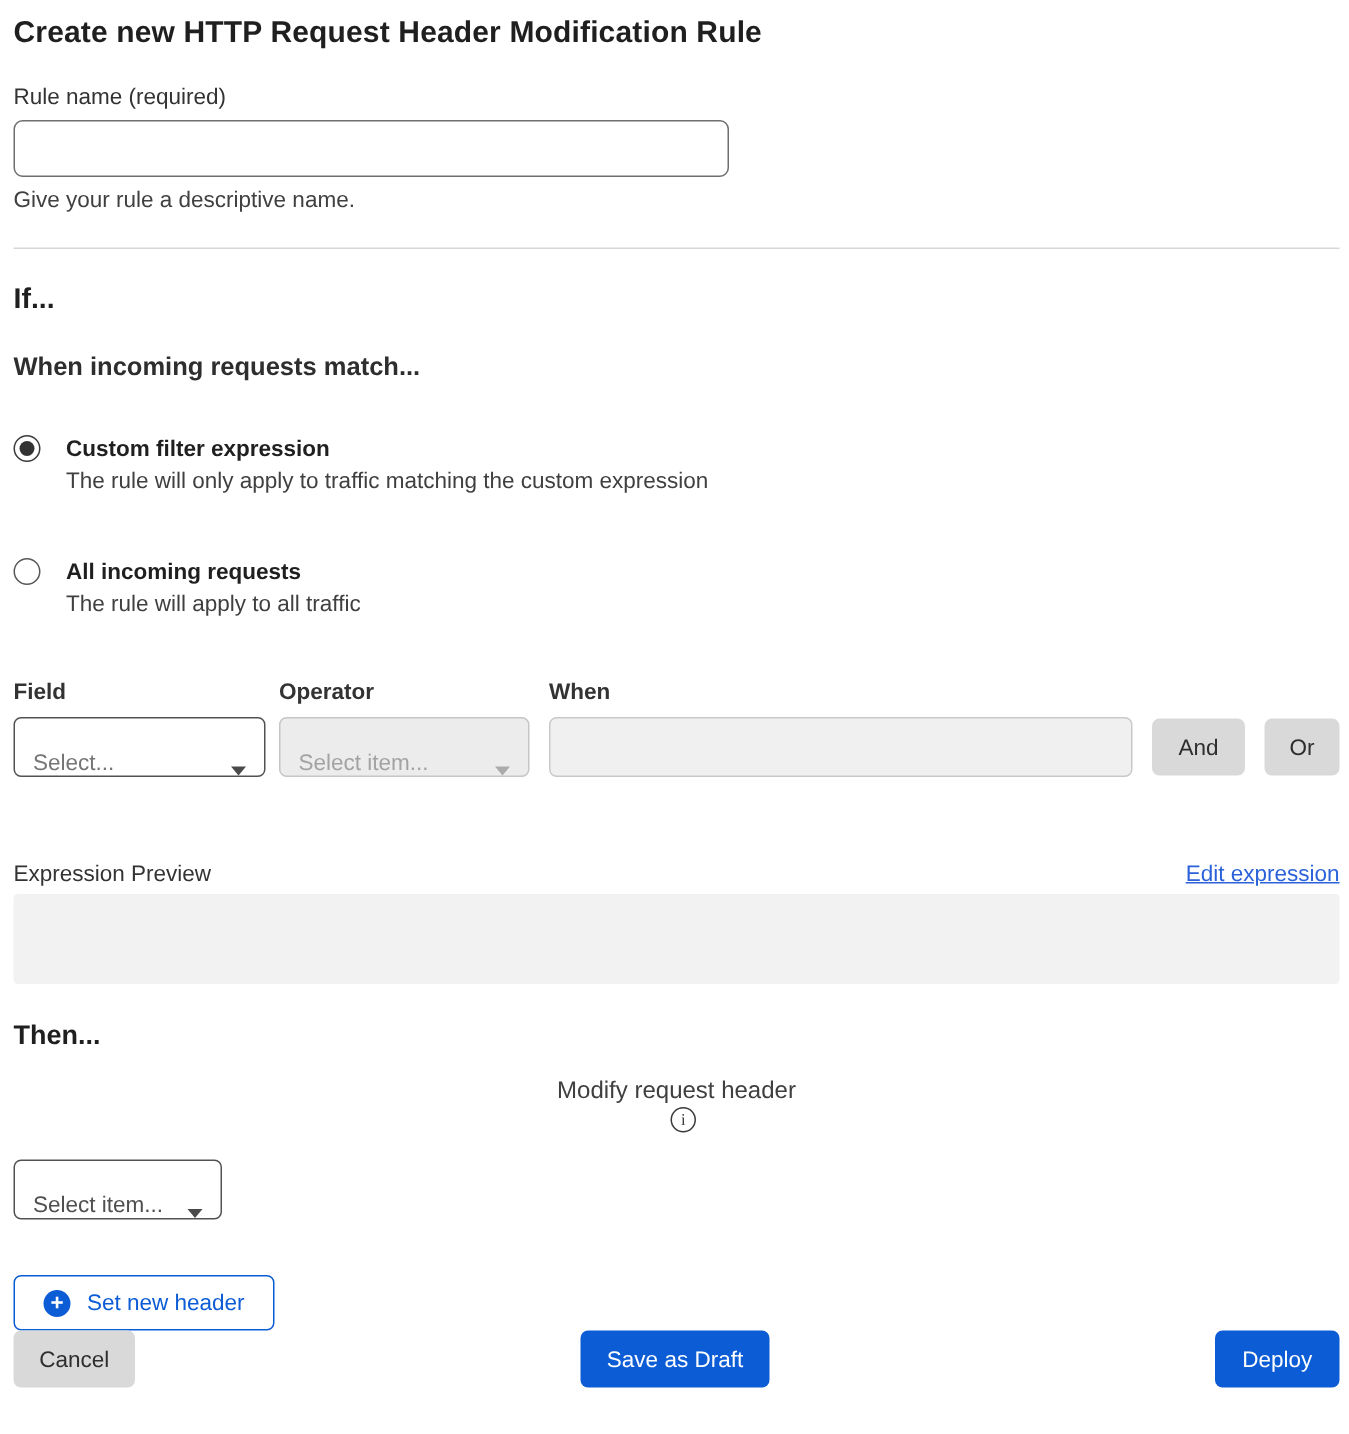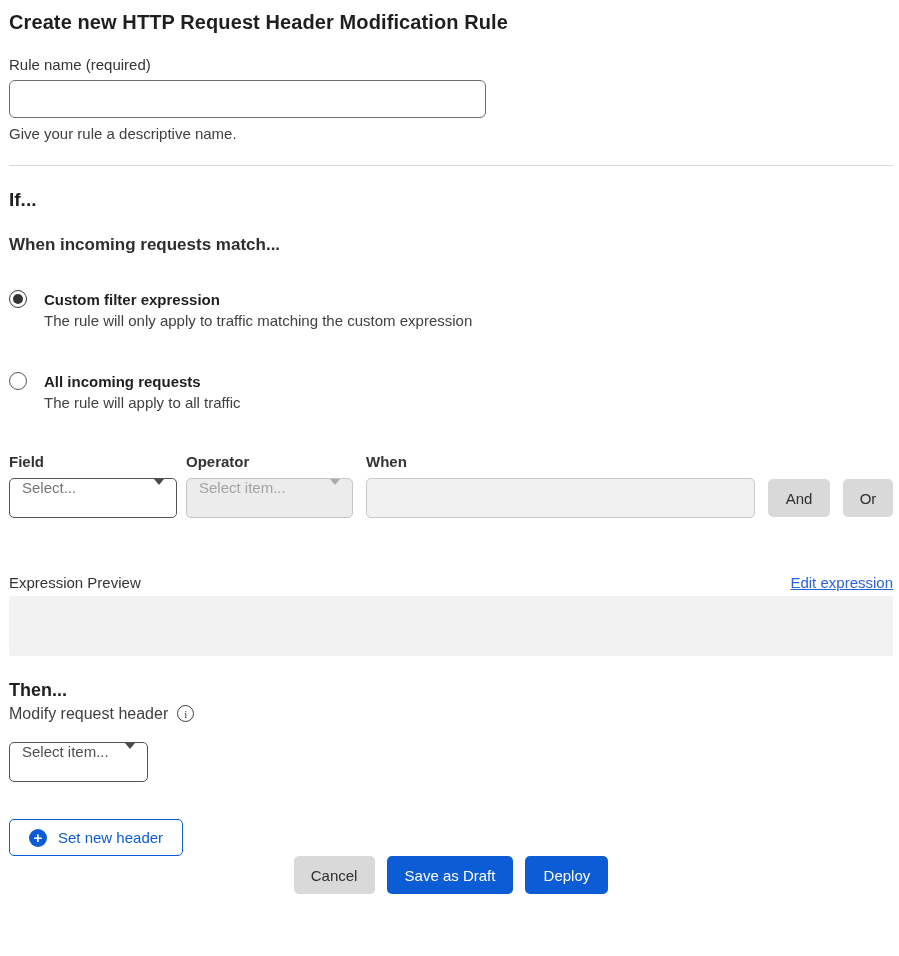--- a/index.html
+++ b/index.html
@@ -58,21 +58,21 @@
 
   .builder-row{display:flex;align-items:flex-end;margin-top:38px;}
   .builder-col{display:flex;flex-direction:column;}
   .builder-col .col-label{font-size:15px;line-height:20px;color:#333;margin-bottom:6px;font-weight:bold;}
   .col-field{width:168px;}
   .col-operator{width:167px;margin-left:9px;}
   .col-value{flex:1;margin-left:13px;}
 
   .select-box{
     height:40px;border-radius:5px;background:#fff;border:1px solid #525252;
-    display:flex;align-items:flex-start;justify-content:space-between;
+    display:flex;align-items:flex-end;justify-content:space-between;
     padding:0 12px;font-size:15px;cursor:pointer;
   }
   .select-box .select-value{color:#757575;}
   .select-box.disabled{background:#ececec;border-color:#c6c6c6;cursor:default;}
   .select-box.disabled .select-value{color:#a3a3a3;}
   .chevron{
     width:0;height:0;border-left:5px solid transparent;border-right:5px solid transparent;
     border-top:6px solid #4a4a4a;flex:0 0 auto;margin-left:8px;
   }
   .select-box.disabled .chevron{border-top-color:#ababab;}
@@ -89,21 +89,21 @@
   .and-btn{width:62px;}
   .or-btn{width:50px;}
 
   .preview-header{
     margin-top:56px;display:flex;justify-content:space-between;align-items:baseline;
   }
   .preview-label{font-size:15px;color:#333;}
   .edit-link{font-size:15px;color:var(--link-blue);text-decoration:underline;cursor:pointer;}
   .preview-box{margin-top:5px;height:60px;background:#f2f2f2;border-radius:3px;}
 
-  .action-label-row{display:flex;align-items:center;}
+  .action-label-row{margin-top:14px;display:flex;align-items:center;flex-direction:column;}
   .action-label{font-size:16px;line-height:21px;color:#3f3f3f;}
   .info-icon{
     margin-left:9px;width:17px;height:17px;border:1px solid #3a3a3a;border-radius:50%;
     display:inline-flex;align-items:center;justify-content:center;
     font-family:"Liberation Serif",serif;font-size:11px;color:#3a3a3a;cursor:pointer;
   }
   .hint-text{margin-top:7px;font-size:13px;line-height:17px;color:#4a4a4a;}
 
   .header-select{margin-top:18px;width:139px;}
   .header-select .select-value{color:#4f4f4f;}
@@ -113,21 +113,21 @@
     display:inline-flex;align-items:center;gap:11px;
     background:#fff;border:1px solid var(--primary-blue);border-radius:5px;
     color:var(--primary-blue);font:inherit;font-size:15px;cursor:pointer;
   }
   .plus-circle{
     width:18px;height:18px;border-radius:50%;background:var(--primary-blue);
     color:#fff;display:inline-flex;align-items:center;justify-content:center;
     font-size:15px;font-weight:700;line-height:1;padding-bottom:1px;
   }
 
-  .footer-actions{display:flex;justify-content:center;gap:12px;margin-top:0;}
+  .footer-actions{display:flex;justify-content:space-between;gap:12px;margin-top:0;}
   .btn{
     height:38px;border:none;border-radius:5px;font:inherit;font-size:15px;cursor:pointer;
     display:inline-flex;align-items:center;justify-content:center;
   }
   .btn-gray{background:var(--button-gray);color:#2e2e2e;min-width:81px;padding:0 16px;}
   .btn-blue{background:var(--primary-blue);color:#ffffff;padding:0 18px;}
   .btn-save{min-width:122px;}
   .btn-deploy{min-width:83px;}
 </style>
 </head>

